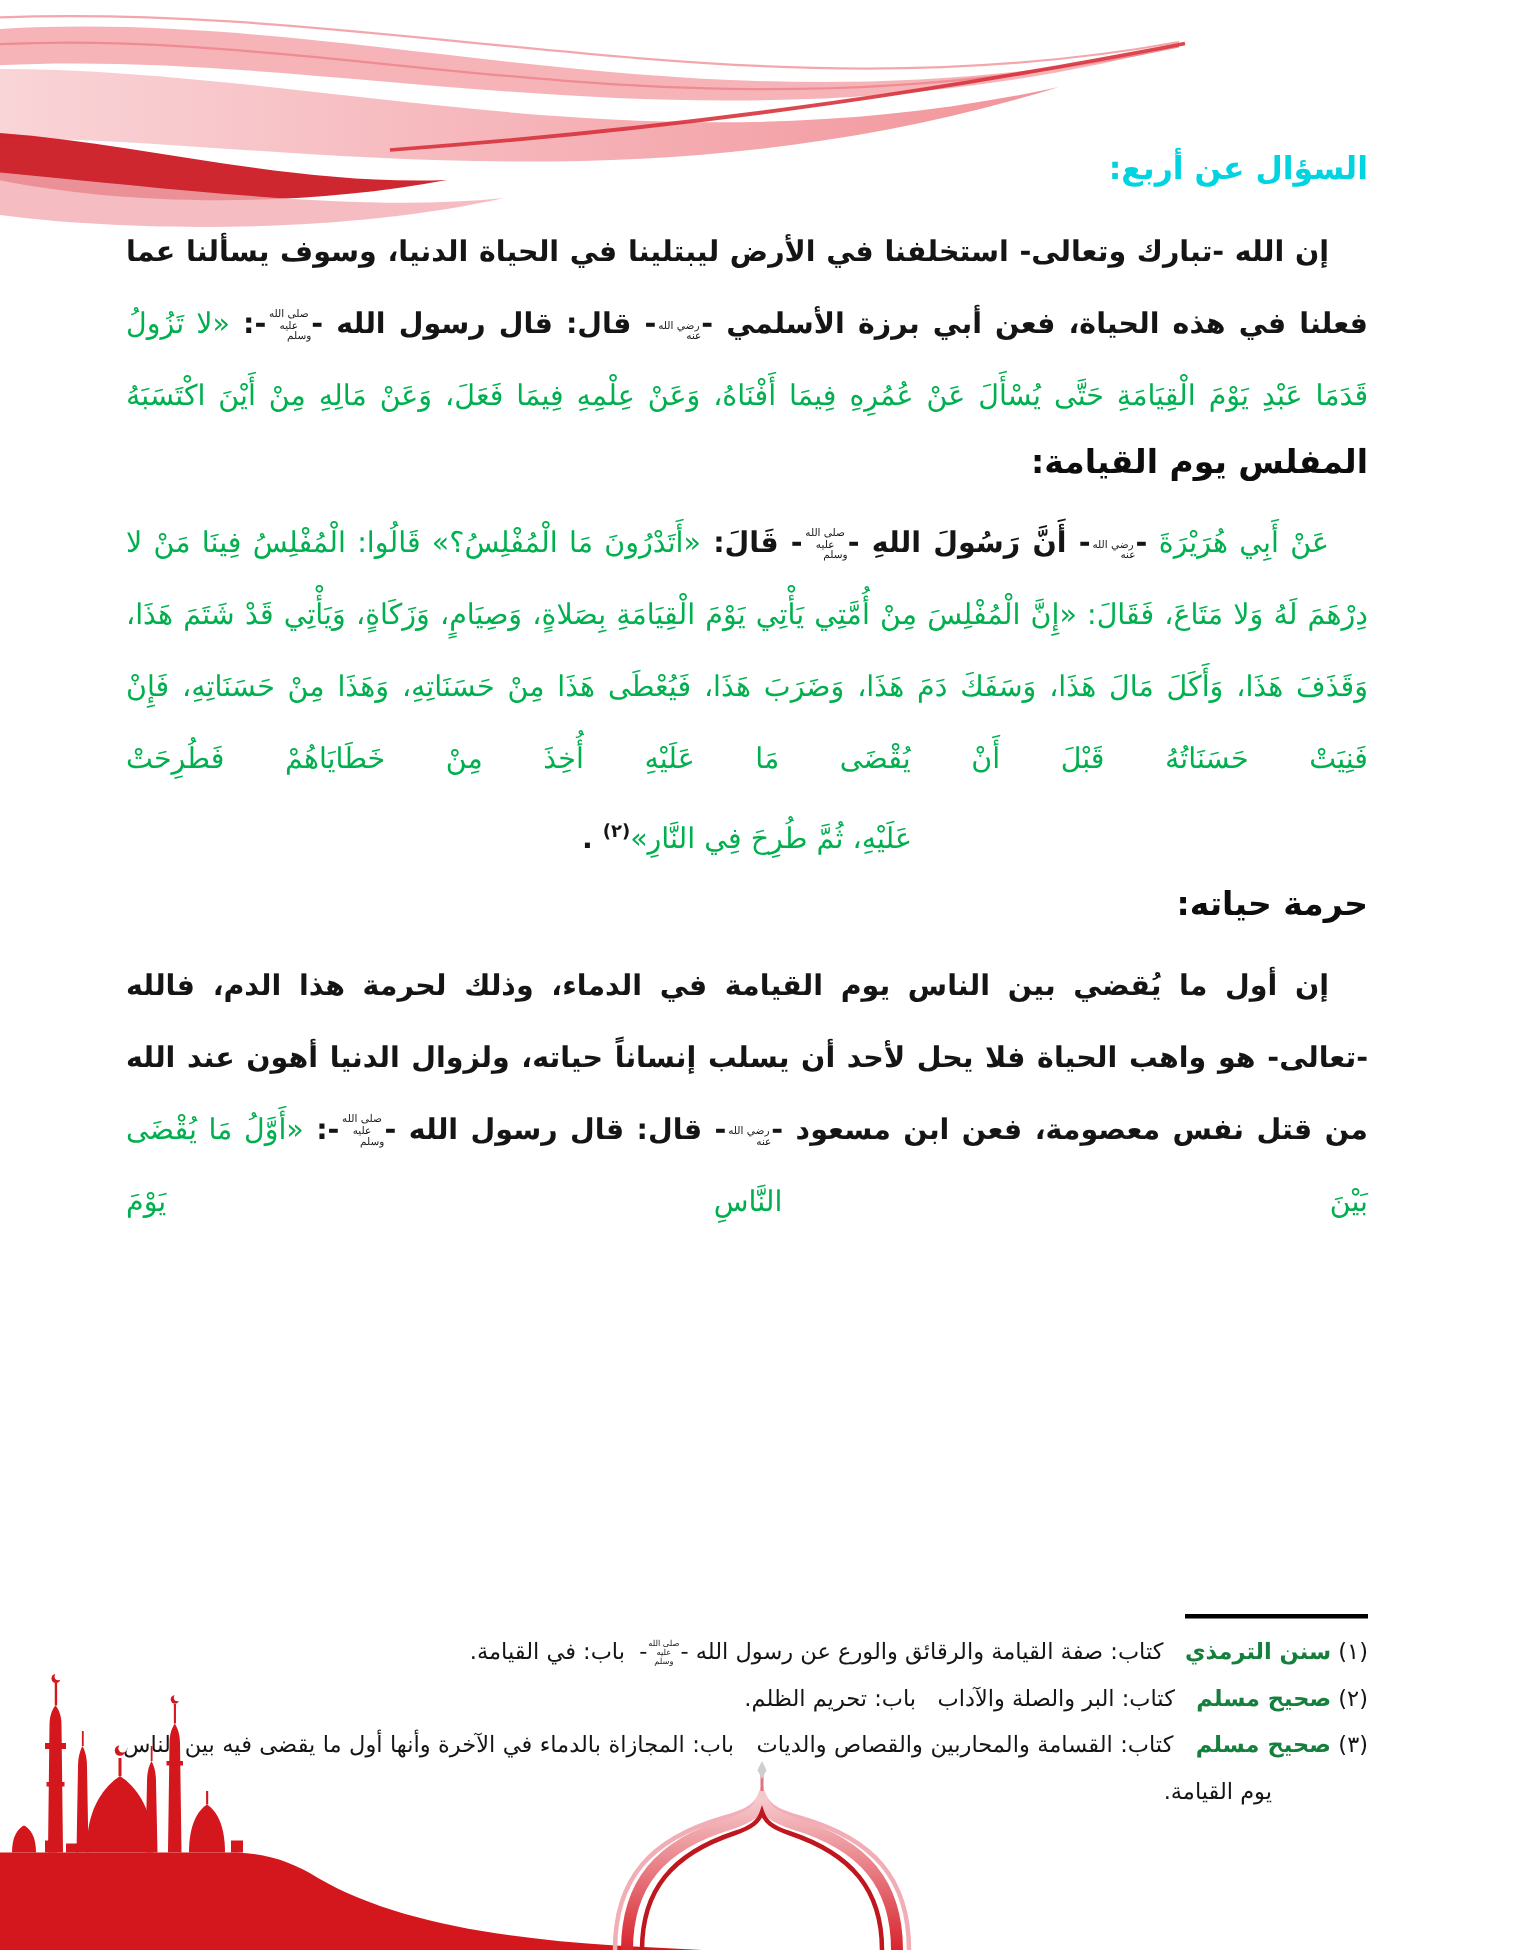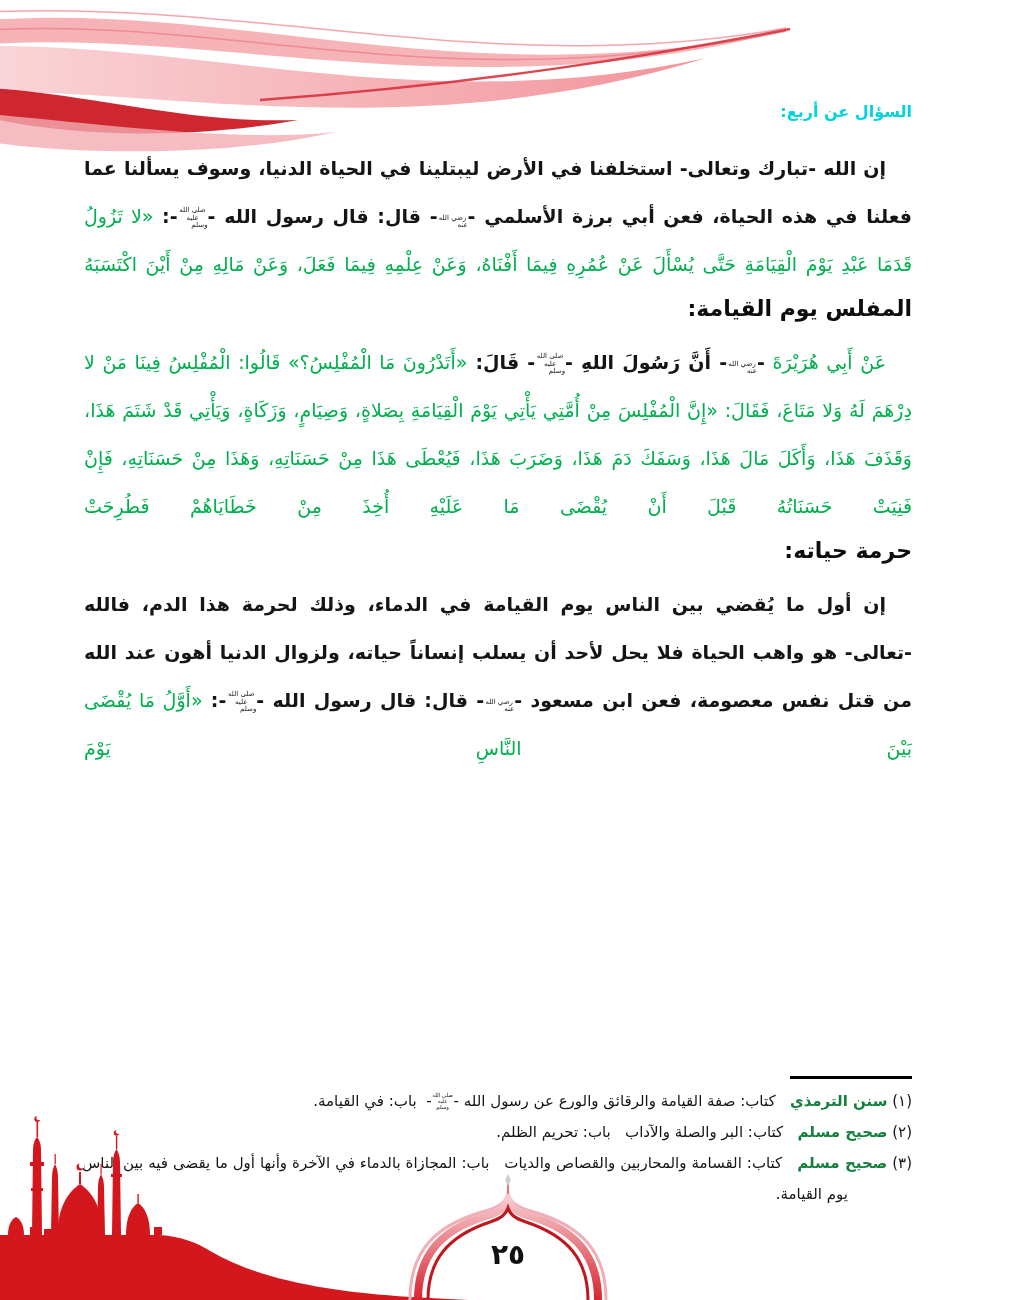--- a/index.html
+++ b/index.html
@@ -7,21 +7,21 @@
     position:relative;width:1016px;height:1300px;background:#fff;overflow:hidden;
     font-family:"DejaVu Sans",sans-serif;
   }
   .top-swoosh{position:absolute;top:0;left:0;}
   .bottom-decor{position:absolute;bottom:0;left:0;}
   .content{
     position:absolute;top:92px;right:104px;width:828px;
     direction:rtl;color:var(--body,#151515);
   }
   .h-cyan{
-    font-size:16px;font-weight:bold;color:var(--cyan,#00d4e0);
+    font-size:21px;font-weight:bold;color:var(--cyan,#00d4e0);
     margin:0 0 12px 0;line-height:40px;
   }
   .h-section{
     font-size:22px;font-weight:bold;color:#0d0d0d;
     margin:0 0 8px 0;line-height:42px;
   }
   .para{
     font-size:19px;line-height:48px;margin:0;
     text-align:justify;text-align-last:justify;
   }
@@ -74,20 +74,21 @@
     <path d="M260,100 C480,84 650,56 790,29" stroke="#d8323c" stroke-width="2.5" fill="none" opacity="0.9"></path>
     <path d="M-10,88 C90,94 190,124 298,120 C180,142 60,134 -10,118 Z" fill="#ca151e" opacity="0.92"></path>
     <path d="M-10,114 C120,126 240,142 336,132 C220,158 70,154 -10,142 Z" fill="#f2abb1" opacity="0.8"></path>
   </svg>
 
   <main class="content" id="content">
       <h2 class="h-cyan">السؤال عن أربع:</h2>
       <p class="para indent"><span class="seg-black">إن الله -تبارك وتعالى- استخلفنا في الأرض ليبتلينا في الحياة الدنيا، وسوف يسألنا عما فعلنا في هذه الحياة، فعن أبي برزة الأسلمي -</span><span class="seg-roundel">رضي الله عنه</span><span class="seg-black">- قال: قال رسول الله -</span><span class="seg-roundel">صلى الله عليه وسلم</span><span class="seg-black">-: </span><span class="seg-green">«لا تَزُولُ قَدَمَا عَبْدِ يَوْمَ الْقِيَامَةِ حَتَّى يُسْأَلَ عَنْ عُمُرِهِ فِيمَا أَفْنَاهُ، وَعَنْ عِلْمِهِ فِيمَا فَعَلَ، وَعَنْ مَالِهِ مِنْ أَيْنَ اكْتَسَبَهُ</span></p>
       <h3 class="h-section">المفلس يوم القيامة:</h3>
       <p class="para indent"><span class="seg-green">عَنْ أَبِي هُرَيْرَةَ </span><span class="seg-black">-</span><span class="seg-roundel">رضي الله عنه</span><span class="seg-black">- أَنَّ رَسُولَ اللهِ -</span><span class="seg-roundel">صلى الله عليه وسلم</span><span class="seg-black">- قَالَ: </span><span class="seg-green">«أَتَدْرُونَ مَا الْمُفْلِسُ؟» قَالُوا: الْمُفْلِسُ فِينَا مَنْ لا دِرْهَمَ لَهُ وَلا مَتَاعَ، فَقَالَ: «إِنَّ الْمُفْلِسَ مِنْ أُمَّتِي يَأْتِي يَوْمَ الْقِيَامَةِ بِصَلاةٍ، وَصِيَامٍ، وَزَكَاةٍ، وَيَأْتِي قَدْ شَتَمَ هَذَا، وَقَذَفَ هَذَا، وَأَكَلَ مَالَ هَذَا، وَسَفَكَ دَمَ هَذَا، وَضَرَبَ هَذَا، فَيُعْطَى هَذَا مِنْ حَسَنَاتِهِ، وَهَذَا مِنْ حَسَنَاتِهِ، فَإِنْ فَنِيَتْ حَسَنَاتُهُ قَبْلَ أَنْ يُقْضَى مَا عَلَيْهِ أُخِذَ مِنْ خَطَايَاهُمْ فَطُرِحَتْ</span></p>
+      <p class="closer"><span class="seg-green">عَلَيْهِ، ثُمَّ طُرِحَ فِي النَّارِ»</span><span class="seg-fnref">(٢)</span><span class="seg-black"> .</span></p>
       <h3 class="h-section">حرمة حياته:</h3>
       <p class="para indent"><span class="seg-black">إن أول ما يُقضي بين الناس يوم القيامة في الدماء، وذلك لحرمة هذا الدم، فالله -تعالى- هو واهب الحياة فلا يحل لأحد أن يسلب إنساناً حياته، ولزوال الدنيا أهون عند الله من قتل نفس معصومة، فعن ابن مسعود -</span><span class="seg-roundel">رضي الله عنه</span><span class="seg-black">- قال: قال رسول الله -</span><span class="seg-roundel">صلى الله عليه وسلم</span><span class="seg-black">-: </span><span class="seg-green">«أَوَّلُ مَا يُقْضَى بَيْنَ النَّاسِ يَوْمَ</span></p>
     </main>
 
   <div class="fnotes">
     <div class="fn-divider"></div>
     <div id="fn-list">
         <p class="fn"><span class="seg-black">(١) </span><span class="seg-bold">سنن الترمذي</span><span class="seg-black">&nbsp;&nbsp; كتاب: صفة القيامة والرقائق والورع عن رسول الله -</span><span class="seg-roundel">صلى الله عليه وسلم</span><span class="seg-black">-&nbsp; باب: في القيامة.</span></p>
         <p class="fn"><span class="seg-black">(٢) </span><span class="seg-bold">صحيح مسلم</span><span class="seg-black">&nbsp;&nbsp; كتاب: البر والصلة والآداب&nbsp;&nbsp; باب: تحريم الظلم.</span></p>
         <p class="fn"><span class="seg-black">(٣) </span><span class="seg-bold">صحيح مسلم</span><span class="seg-black">&nbsp;&nbsp; كتاب: القسامة والمحاربين والقصاص والديات&nbsp;&nbsp; باب: المجازاة بالدماء في الآخرة وأنها أول ما يقضى فيه بين الناس يوم القيامة.</span></p>
@@ -135,15 +136,14 @@
     </g>
     <g fill="none">
       <path d="M410,200 C410,152 434,126 482,112 C500,107 505,103 508,94 C511,103 516,107 534,112 C582,126 606,152 606,200" stroke="#f2aeb6" stroke-width="3"></path>
       <path d="M418,200 C418,156 440,130 486,116 C501,111 505,107 508,100 C511,107 515,111 530,116 C576,130 598,156 598,200" stroke="url(#gd1)" stroke-width="8"></path>
       <path d="M428,200 C428,160 448,136 490,122 C502,118 506,114 508,108 C510,114 514,118 526,122 C568,136 588,160 588,200" stroke="#c0161e" stroke-width="3"></path>
       <path d="M508,94 L508,80" stroke="#e0737b" stroke-width="2"></path>
       <path d="M508,74 l3,6 l-3,6 l-3,-6 Z" fill="#cfcfcf"></path>
     </g>
   </svg>
 
-  <div class="page-number">٢٥</div>
 
 </div>
 
 </body></html>

